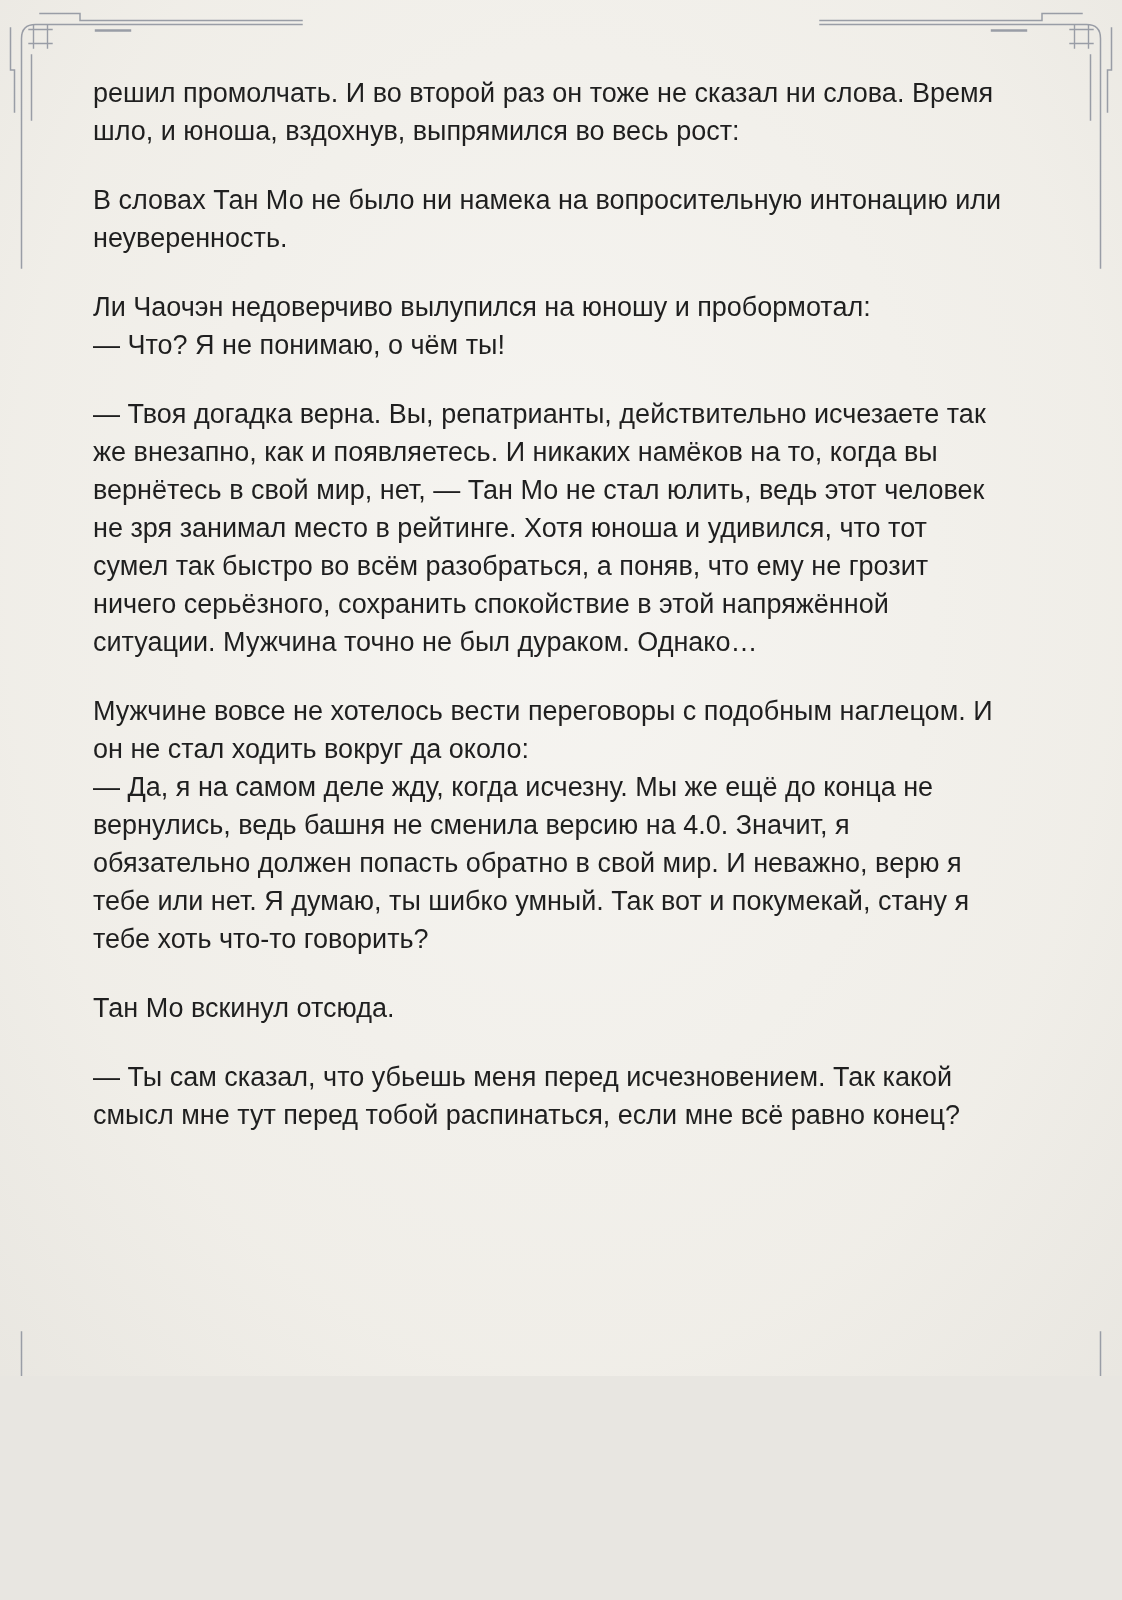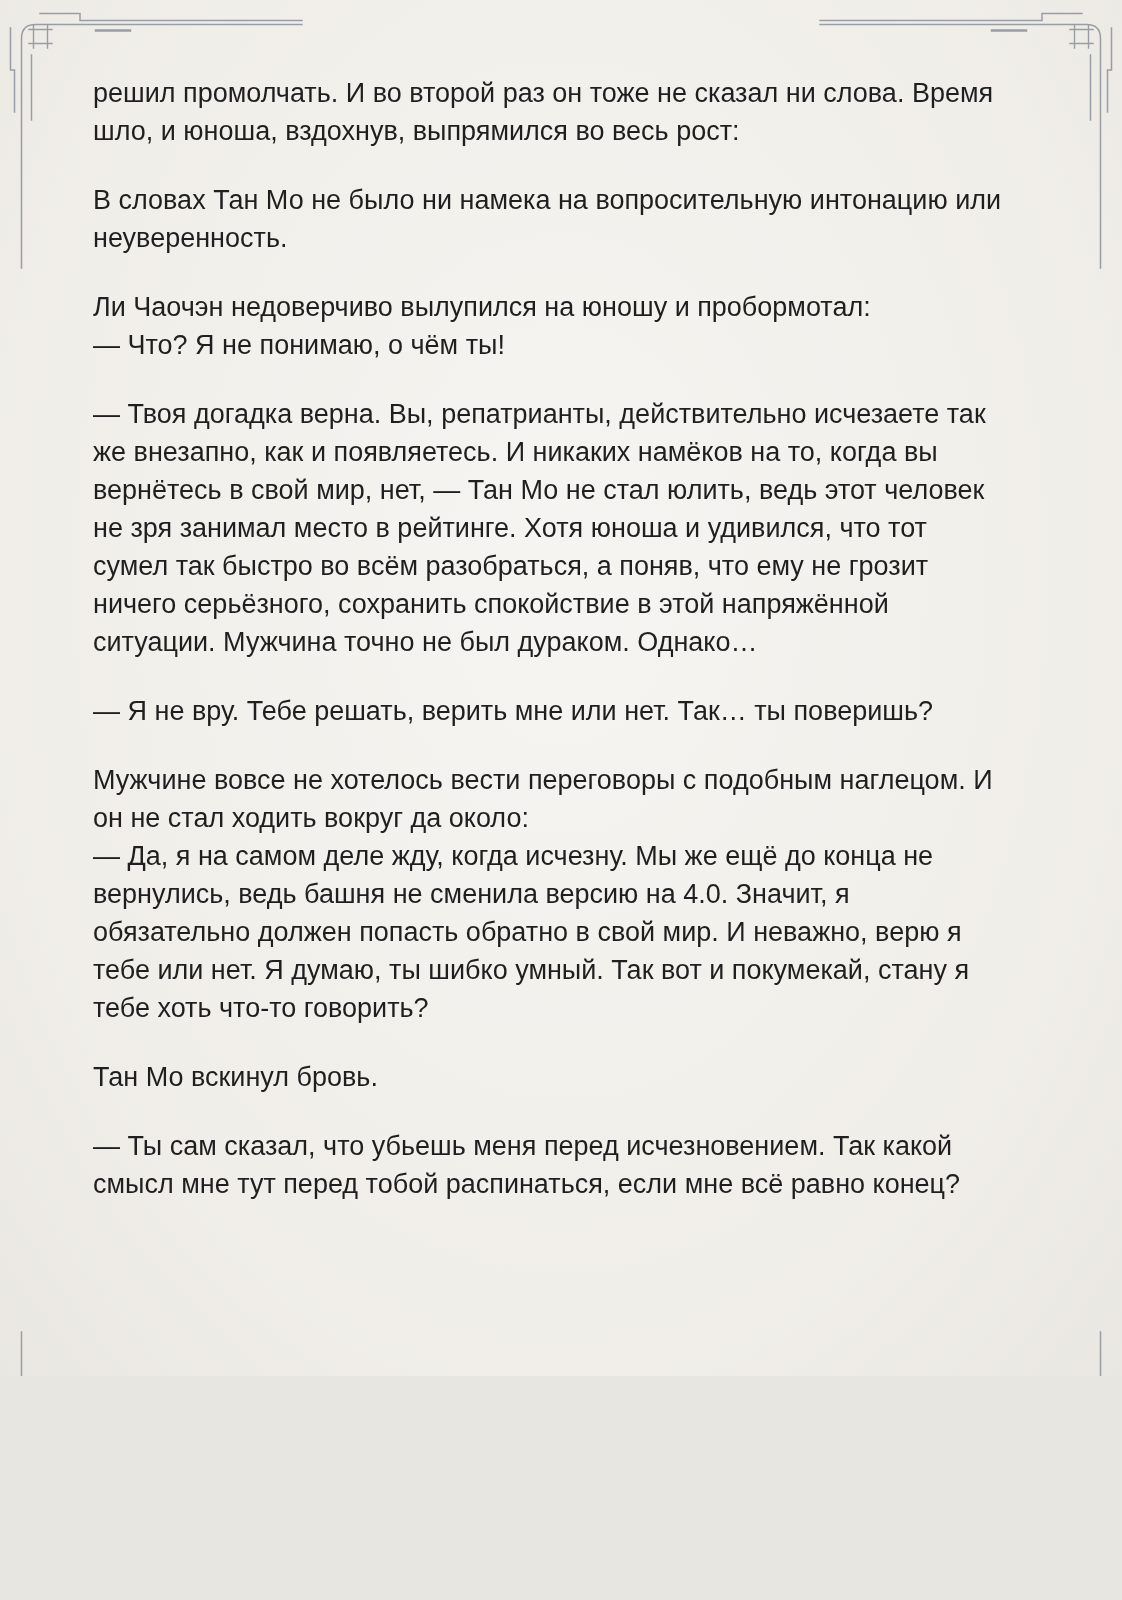--- a/index.html
+++ b/index.html
@@ -74,27 +74,24 @@
       <span>В словах Тан Мо не было ни намека на вопросительную интонацию или неуверенность.</span>
     </p>
     <p>
       <span>Ли Чаочэн недоверчиво вылупился на юношу и пробормотал:</span>
       <span>— Что? Я не понимаю, о чём ты!</span>
     </p>
     <p>
       <span>— Твоя догадка верна. Вы, репатрианты, действительно исчезаете так же внезапно, как и появляетесь. И никаких намёков на то, когда вы вернётесь в свой мир, нет, — Тан Мо не стал юлить, ведь этот человек не зря занимал место в рейтинге. Хотя юноша и удивился, что тот сумел так быстро во всём разобраться, а поняв, что ему не грозит ничего серьёзного, сохранить спокойствие в этой напряжённой ситуации. Мужчина точно не был дураком. Однако…</span>
     </p>
     <p>
-      <span>— Я не вру. Тебе решать, верить мне или нет. Так… ты поверишь?</span>
-    </p>
-    <p>
       <span>Мужчине вовсе не хотелось вести переговоры с подобным наглецом. И он не стал ходить вокруг да около:</span>
       <span>— Да, я на самом деле жду, когда исчезну. Мы же ещё до конца не вернулись, ведь башня не сменила версию на 4.0. Значит, я обязательно должен попасть обратно в свой мир. И неважно, верю я тебе или нет. Я думаю, ты шибко умный. Так вот и покумекай, стану я тебе хоть что-то говорить?</span>
     </p>
     <p>
-      <span>Тан Мо вскинул бровь.</span>
+      <span>Тан Мо вскинул отсюда.</span>
     </p>
     <p>
       <span>— Ты сам сказал, что убьешь меня перед исчезновением. Так какой смысл мне тут перед тобой распинаться, если мне всё равно конец?</span>
     </p>
   </div>
 
 </div>
 
 </body></html>

